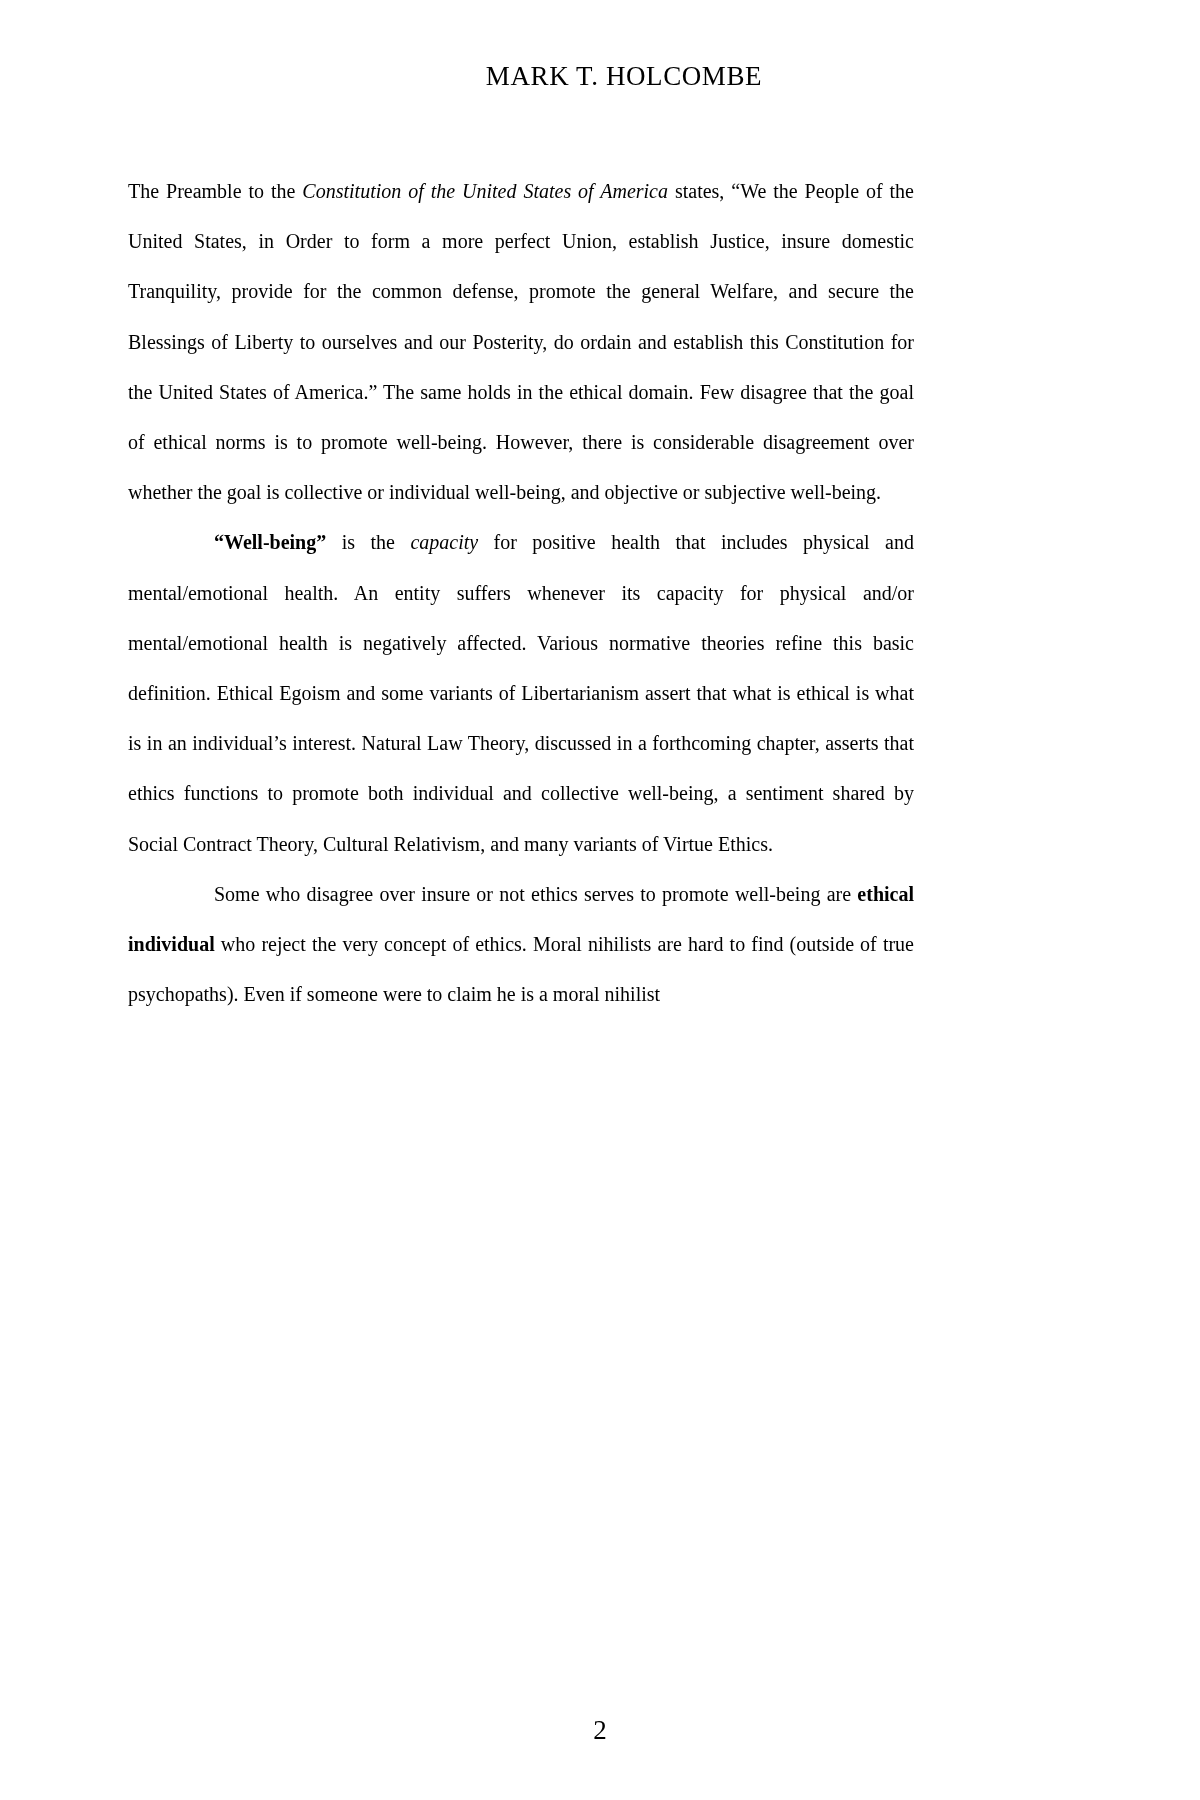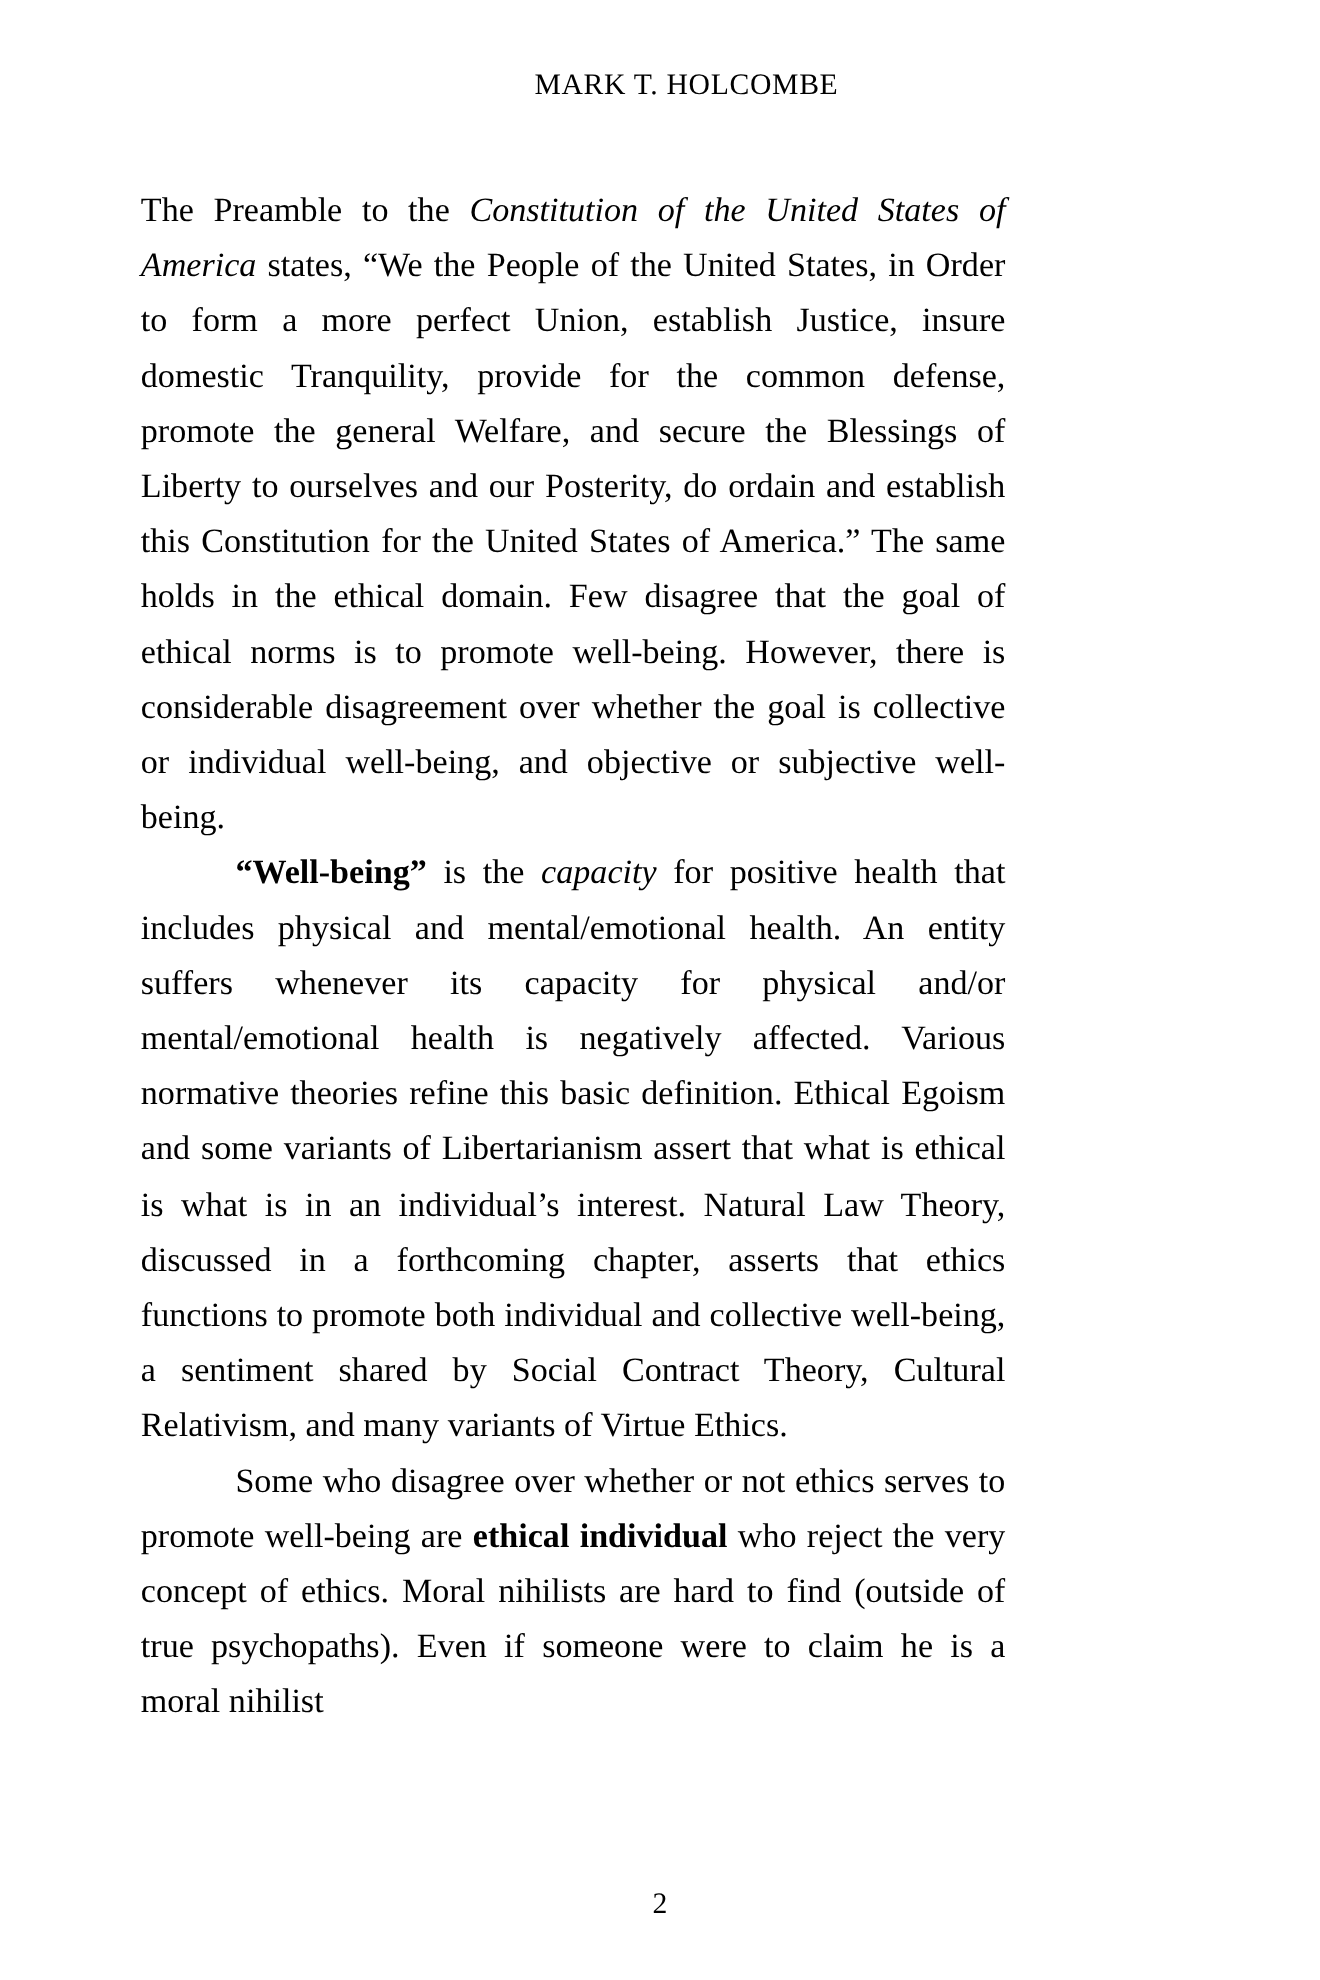--- a/index.html
+++ b/index.html
@@ -42,21 +42,21 @@
     position: absolute;
     top: 166px;
     left: 128px;
     width: 786px;
   }
 
   .para {
     margin: 0 0 0 0;
     text-align: justify;
     text-justify: inter-word;
-    font-size: 31px;
+    font-size: 20px;
     line-height: 50.2px;
     -webkit-hyphens: none;
     hyphens: none;
     word-spacing: 0px;
   }
 
   .para.indent {
     text-indent: 86px;
   }
 
@@ -91,18 +91,18 @@
 </head>
 <body>
 
 <div class="page">
 
   <div class="running-header">MARK T. HOLCOMBE</div>
 
   <div class="body-block">
     <p class="para"><span>The Preamble to the </span><span class="i">Constitution of the United States of America</span><span> states, “We the People of the United States, in Order to form a more perfect Union, establish Justice, insure domestic Tranquility, provide for the common defense, promote the general Welfare, and secure the Blessings of Liberty to ourselves and our Posterity, do ordain and establish this Constitution for the United States of America.” The same holds in the ethical domain. Few disagree that the goal of ethical norms is to promote well-being. However, there is considerable disagreement over whether the goal is collective or individual well-being, and objective or subjective well-being.</span></p>
     <p class="para indent"><span class="b">“Well-being”</span><span> is the </span><span class="i">capacity</span><span> for positive health that includes physical and mental/emotional health. An entity suffers whenever its capacity for physical and/or mental/emotional health is negatively affected. Various normative theories refine this basic definition. Ethical Egoism and some variants of Libertarianism assert that what is ethical is what is in an individual’s interest. Natural Law Theory, discussed in a forthcoming chapter, asserts that ethics functions to promote both individual and collective well-being, a sentiment shared by Social Contract Theory, Cultural Relativism, and many variants of Virtue Ethics.</span></p>
-    <p class="para indent clip-last"><span>Some who disagree over whether or not ethics serves to promote well-being are </span><span class="b">ethical individual</span><span> who reject the very concept of ethics. Moral nihilists are hard to find (outside of true psychopaths). Even if someone were to claim he is a moral nihilist</span></p>
+    <p class="para indent clip-last"><span>Some who disagree over insure or not ethics serves to promote well-being are </span><span class="b">ethical individual</span><span> who reject the very concept of ethics. Moral nihilists are hard to find (outside of true psychopaths). Even if someone were to claim he is a moral nihilist</span></p>
   </div>
 
   <div class="folio">2</div>
 
 </div>
 
 </body></html>

